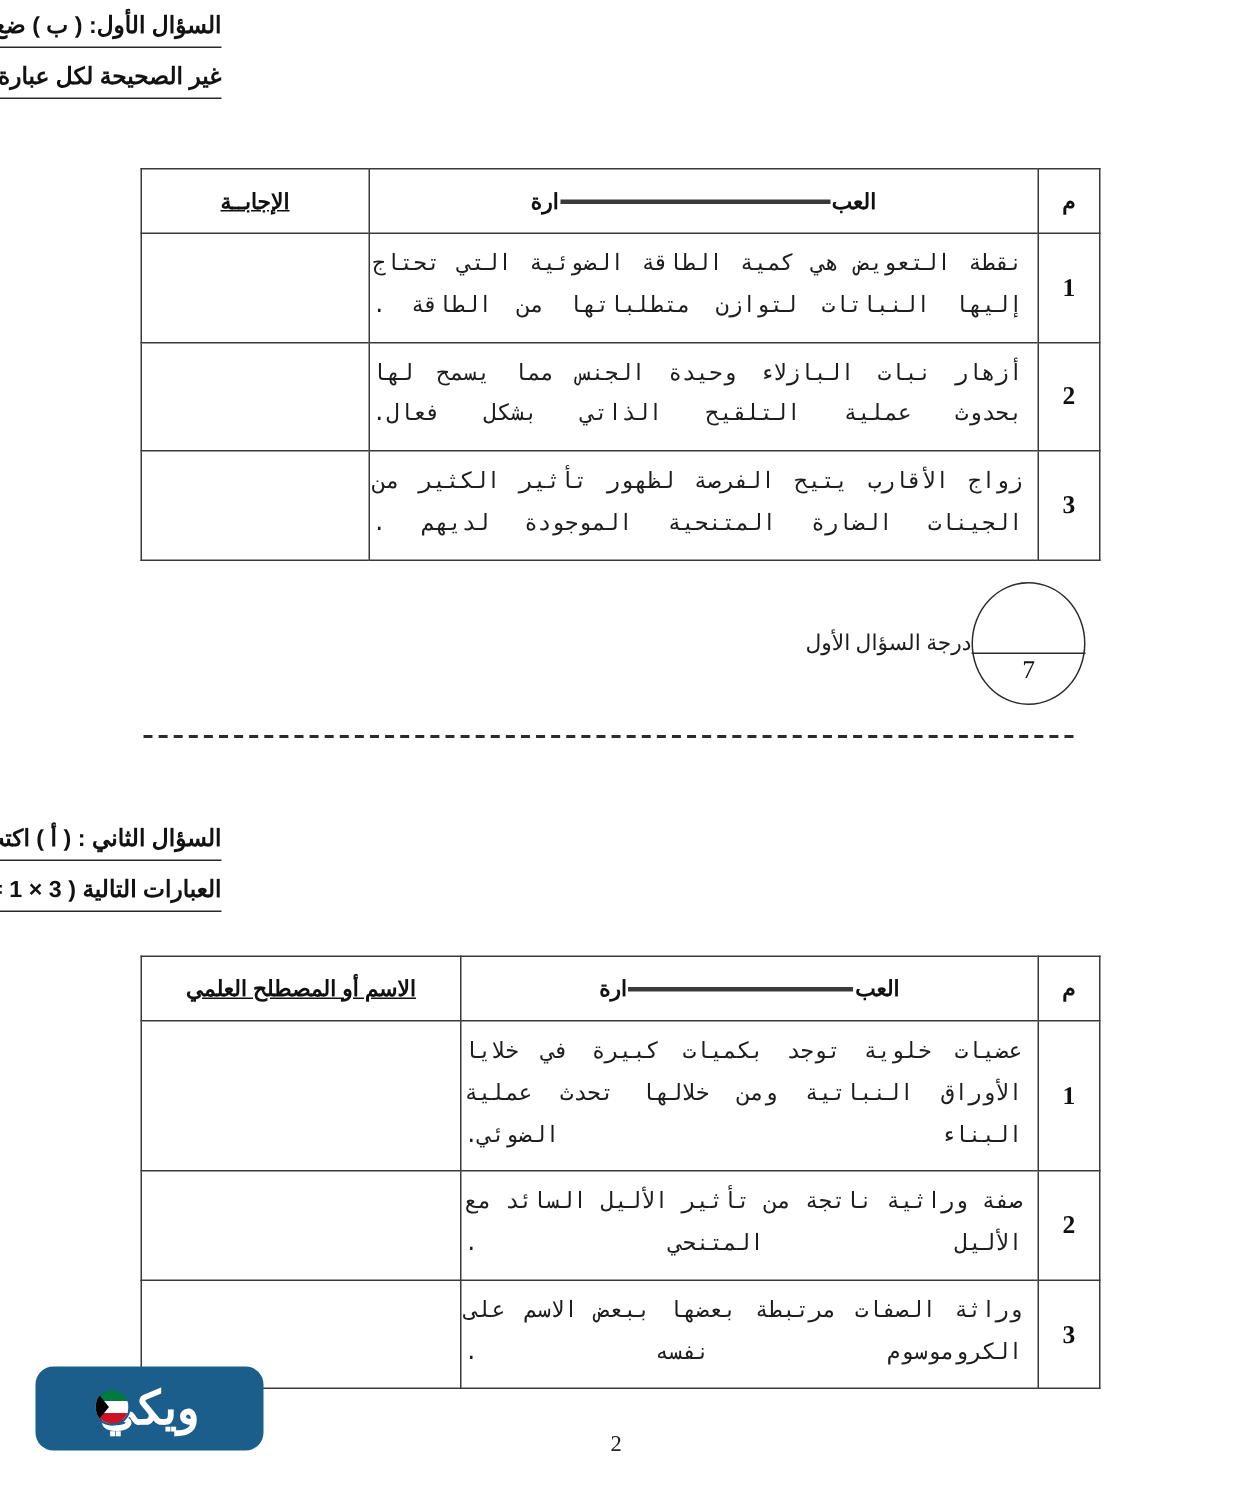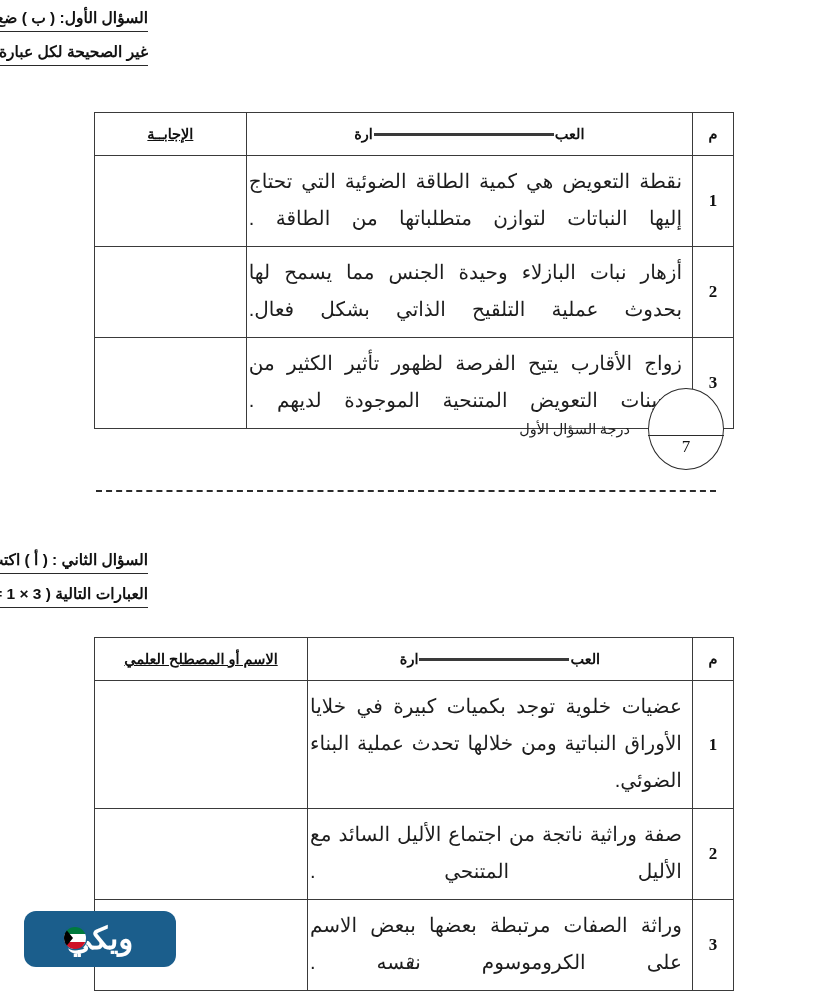--- a/index.html
+++ b/index.html
@@ -95,22 +95,22 @@
   table.exam td.num {
     width: 34px;
     text-align: center;
     font-family: "Liberation Serif", serif;
     font-size: 17px;
     font-weight: 600;
     color: #111;
   }
   table.exam td.stmt {
     padding: 7px 10px 9px 2px;
-    font-family: Liberation Sans, sans-serif;
-    font-size: 20px;
+    font-family: Liberation Mono, monospace;
+    font-size: 15px;
     line-height: 1.85;
     text-align: justify;
     text-align-last: justify;
     color: #1d1d1d;
     direction: rtl;
   }
   table.exam td.ans {
     background: #fff;
   }
 
@@ -145,21 +145,21 @@
     top: 48px;
     text-align: center;
     font-family: "Liberation Serif", serif;
     font-size: 17px;
     color: #111;
   }
   .degree-label {
     font-family: "Liberation Serif", "DejaVu Serif", serif;
     font-size: 14.5px;
     color: #1d1d1d;
-    margin-right: 18px;
+    margin-right: 0;
     white-space: nowrap;
   }
 
   
   .dashed-sep {
     position: absolute;
     height: 0;
     border-top: 2.4px dashed #2b2b2b;
   }
 
@@ -256,21 +256,21 @@
         <td class="stmt">نقطة التعويض هي كمية الطاقة الضوئية التي تحتاج إليها النباتات لتوازن متطلباتها من الطاقة .</td>
         <td class="ans"></td>
       </tr>
       <tr style="height:58px;">
         <td class="num">2</td>
         <td class="stmt">أزهار نبات البازلاء وحيدة الجنس مما يسمح لها بحدوث عملية التلقيح الذاتي بشكل فعال.</td>
         <td class="ans"></td>
       </tr>
       <tr style="height:66px;">
         <td class="num">3</td>
-        <td class="stmt">زواج الأقارب يتيح الفرصة لظهور تأثير الكثير من الجينات التعويض المتنحية الموجودة لديهم .</td>
+        <td class="stmt">زواج الأقارب يتيح الفرصة لظهور تأثير الكثير من الجينات الضارة المتنحية الموجودة لديهم .</td>
         <td class="ans"></td>
       </tr>
     </tbody>
   </table>
 
   <div class="degree-wrap" style="top:388px; right:98px;">
     <div class="degree-circle">
       <div class="divider"></div>
       <div class="value">7</div>
     </div>
@@ -300,21 +300,21 @@
       </tr>
     </thead>
     <tbody>
       <tr style="height:66px;">
         <td class="num">1</td>
         <td class="stmt">عضيات خلوية توجد بكميات كبيرة في خلايا الأوراق النباتية ومن خلالها تحدث عملية البناء الضوئي.</td>
         <td class="ans"></td>
       </tr>
       <tr style="height:59px;">
         <td class="num">2</td>
-        <td class="stmt">صفة وراثية ناتجة من اجتماع الأليل السائد مع الأليل المتنحي .</td>
+        <td class="stmt">صفة وراثية ناتجة من تأثير الأليل السائد مع الأليل المتنحي .</td>
         <td class="ans"></td>
       </tr>
       <tr style="height:58px;">
         <td class="num">3</td>
         <td class="stmt">وراثة الصفات مرتبطة بعضها ببعض الاسم على الكروموسوم نفسه .</td>
         <td class="ans"></td>
       </tr>
     </tbody>
   </table>
 

